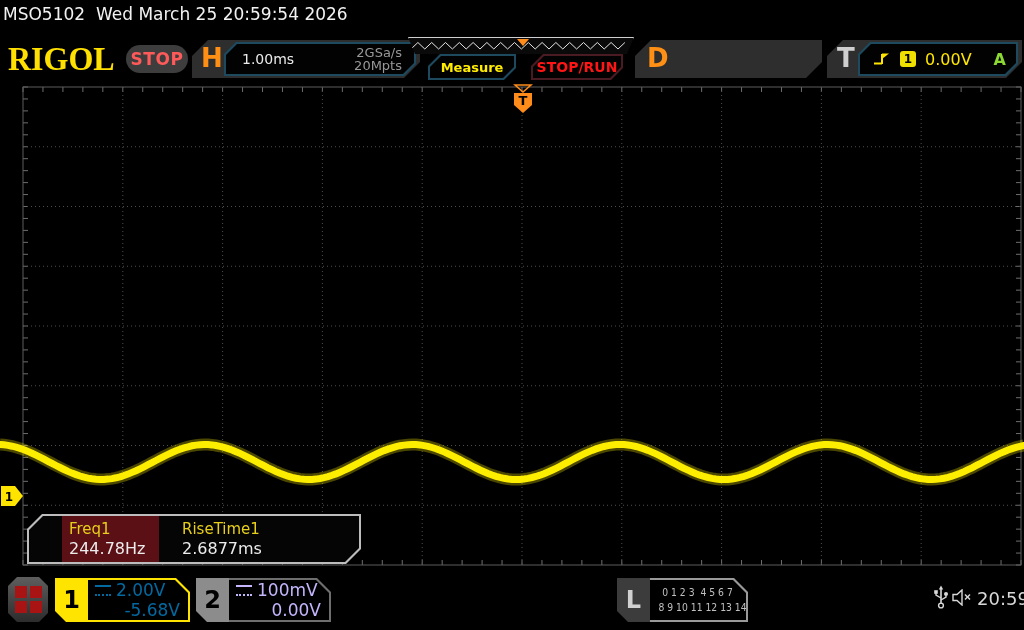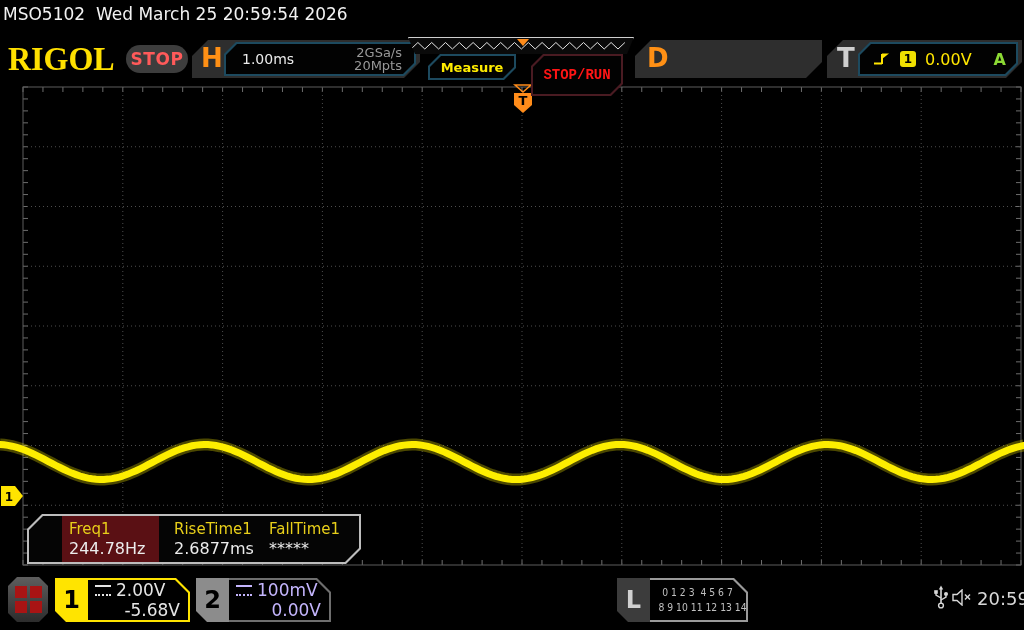--- a/index.html
+++ b/index.html
@@ -39,21 +39,21 @@
                  border-top:1px solid #cfcfcf;border-left:1px solid #9a9a9a;border-right:1px solid #9a9a9a;
                  clip-path:polygon(0 0,100% 0,calc(100% - 7px) 100%,7px 100%);}
 
   
   .panel{left:27px;top:514px;width:334px;height:50px;background:#bdbdbd;
          clip-path:polygon(15px 0,100% 0,100% calc(100% - 15px),calc(100% - 15px) 100%,0 100%,0 15px);}
   .panel .pin{position:absolute;inset:2px;background:#050505;display:flex;padding-left:33px;box-sizing:border-box;
          clip-path:polygon(14px 0,100% 0,100% calc(100% - 14px),calc(100% - 14px) 100%,0 100%,0 14px);}
   .meas-col{display:flex;flex-direction:column;justify-content:center;padding-left:7px;box-sizing:border-box;}
   .meas-col.c1{width:97px;background:#5a1014;}
-  .meas-col.c2{width:95px;margin-left:8px;}
+  .meas-col.c2{width:95px;margin-left:16px;}
   .meas-label{color:#e8cf1a;font-size:15px;line-height:20px;}
   .meas-value{color:#ececec;font-size:16px;line-height:20px;}
 
   
   .menu-btn{left:8px;top:577px;width:40px;height:45px;background:linear-gradient(#5e5e5e,#2c2c2c);
             clip-path:polygon(9px 0,calc(100% - 9px) 0,100% 9px,100% calc(100% - 9px),calc(100% - 9px) 100%,9px 100%,0 calc(100% - 9px),0 9px);
             display:flex;align-items:center;justify-content:center;}
   .menu-grid{display:grid;grid-template-columns:12px 12px;grid-gap:3px;}
   .menu-grid div{width:12px;height:12px;background:#a81414;}
   .ch-tab{position:absolute;left:0;top:0;width:33px;height:100%;
@@ -61,21 +61,21 @@
           display:flex;align-items:center;justify-content:center;
           font-size:24px;font-weight:bold;color:#000;}
   .ch-box{position:absolute;left:30px;top:0;right:0;bottom:0;
           clip-path:polygon(0 0,calc(100% - 14px) 0,100% 14px,100% 100%,0 100%);}
   .ch-box .in{position:absolute;inset:2px;background:#000;
           clip-path:polygon(0 0,calc(100% - 13px) 0,100% 13px,100% 100%,0 100%);
           display:flex;flex-direction:column;justify-content:center;padding:0 8px;box-sizing:border-box;}
   .ch-row{display:flex;align-items:center;font-size:17px;line-height:20px;}
   .ch-row.off{justify-content:flex-end;}
   .dc-icon{width:16px;height:7px;margin-right:5px;border-top:2px solid;border-bottom:2px dotted;}
-  .ch1-c{color:#e5e5e5;}
+  .ch1-c{color:#0369a1;}
   .ch2-c{color:#c4b5fd;text-align:right;}
   .logic-rows{width:100%;text-align:center;color:#c0c0c0;}
   .logic-rows div{font-size:11px;line-height:15px;white-space:pre;transform:scaleX(.84);transform-origin:center;}
   .clock{color:#d8d8d8;font-size:18px;}
 </style>
 </head>
 <body>
 
 <div class="screen">
 
@@ -315,21 +315,21 @@
   <svg id="strip-svg" class="abs preview-strip" style="z-index:4;" width="224" height="16" viewBox="0 0 224 16">
       <polyline points="2.0,11 8.9,4.5 15.8,11 22.7,4.5 29.6,11 36.5,4.5 43.4,11 50.3,4.5 57.2,11 64.1,4.5 71.0,11 77.9,4.5 84.8,11 91.7,4.5 98.6,11 105.5,4.5 112.4,11 119.3,4.5 126.2,11 133.1,4.5 140.0,11 146.9,4.5 153.8,11 160.7,4.5 167.6,11 174.5,4.5 181.4,11 188.3,4.5 195.2,11 202.1,4.5 209.0,11 215.9,4.5 " fill="none" stroke="#e6e6e6" stroke-width="1"></polyline>
       <polygon points="108,1 120,1 114,8" fill="#ff8c1a"></polygon>
     </svg>
 
   <div class="abs octo measure-btn" style="left:428px;top:54px;width:88px;height:26px;z-index:3;">
     <div class="in">
         <span class="btn-label">Measure</span>
       </div>
   </div>
-  <div class="abs octo stoprun-btn" style="left:531px;top:54px;width:92px;height:42px;z-index:3;font-family:Liberation Mono, monospace;">
+  <div class="abs octo stoprun-btn" style="left:531px;top:54px;width:92px;height:26px;z-index:3;">
     <div class="in">
         <span class="btn-label">STOP/RUN</span>
       </div>
   </div>
 
   <div class="abs tabgroup" style="left:635px;top:40px;width:187px;height:38px;z-index:2;">
     <span class="tab-letter orange" style="left:12px;top:5px;">D</span>
   </div>
 
   <div class="abs tabgroup" style="left:827px;top:40px;width:195px;height:38px;z-index:2;">
@@ -350,24 +350,20 @@
 
   <div class="abs panel" style="z-index:2;">
     <div class="pin">
       <div class="meas-col c1">
         <span class="meas-label">Freq1</span>
         <span class="meas-value">244.78Hz</span>
       </div>
       <div class="meas-col c2">
         <span class="meas-label">RiseTime1</span>
         <span class="meas-value">2.6877ms</span>
-      </div>
-      <div class="meas-col">
-        <span class="meas-label">FallTime1</span>
-        <span class="meas-value">*****</span>
       </div>
     </div>
   </div>
 
   <div class="abs menu-btn" style="z-index:2;">
     <div class="menu-grid">
         <div></div>
         <div></div>
         <div></div>
         <div></div>

